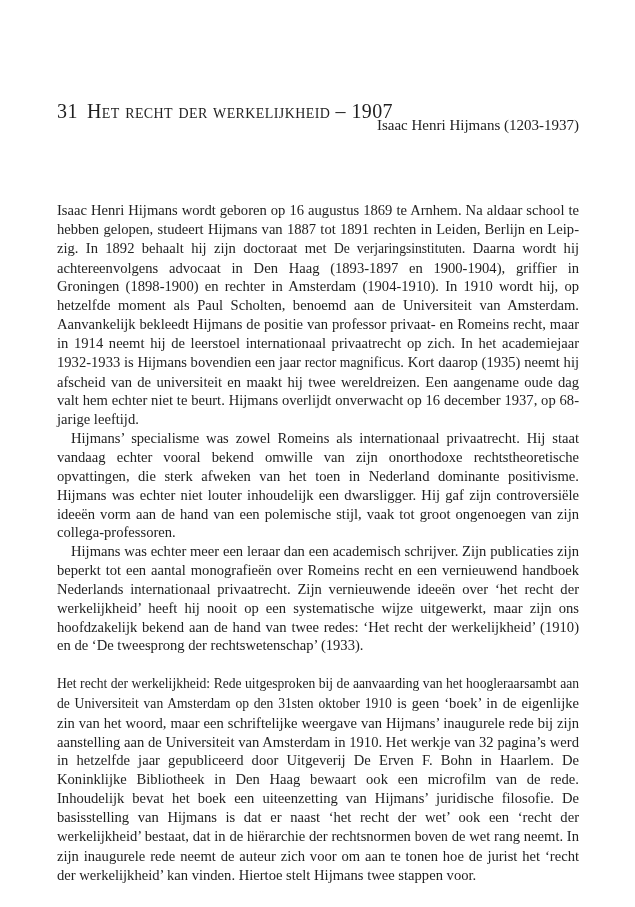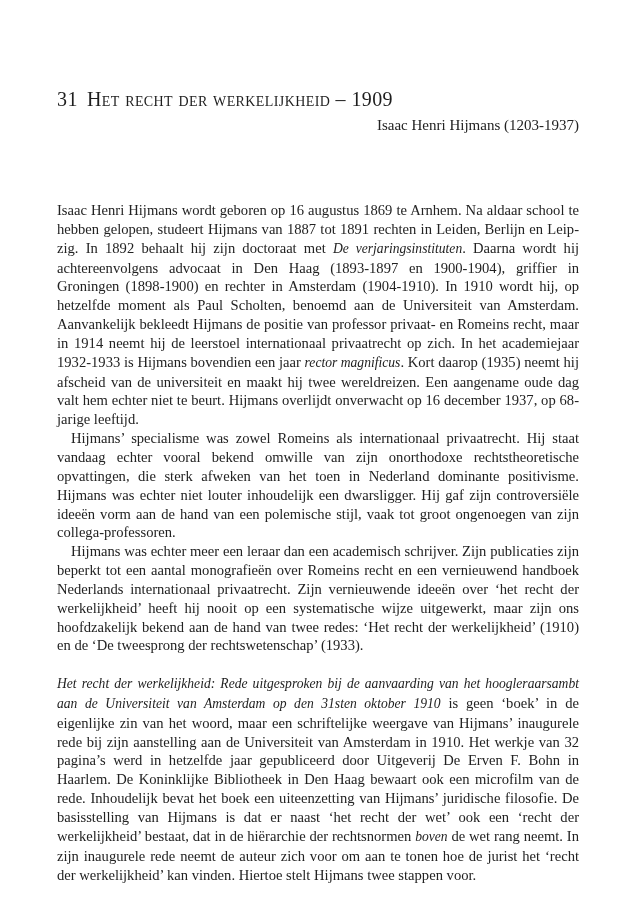--- a/index.html
+++ b/index.html
@@ -1,36 +1,36 @@
 <!DOCTYPE html>
 <html><head>
 <meta charset="utf-8">
 <style>
   html, body { margin: 0; padding: 0; background: #ffffff; }
   body { width: 635px; height: 907px; position: relative; overflow: hidden;
          font-family: "Liberation Serif", "DejaVu Serif", serif; color: #222222; }
   .page { position: absolute; left: 57px; top: 0; width: 522px; }
   .chapter-heading { position: absolute; top: 88px; left: 0; font-size: 20px;
          letter-spacing: 0.4px; white-space: nowrap; color: #1e1e1e; }
-  .chapter-number { display: inline-block; width: 30px; }
+  .chapter-number { display: inline-block; width: 30px; margin-top: 12px; }
   .chapter-title { font-variant: small-caps; }
   .chapter-author { position: absolute; top: 117px; right: 0; font-size: 15px; white-space: nowrap; }
   .body-text { position: absolute; top: 201px; left: 0; width: 522px; font-size: 14.6px;
          line-height: 18.85px; text-align: justify; hyphens: manual; }
   .body-text p { margin: 0; }
   .body-text p.indent { text-indent: 14px; font-family: Liberation Serif, serif; }
   .body-text p.section-start { margin-top: 18.85px; }
-  .it { font-style: italic; font-size: 13.6px; }
+  .it { font-size: 13.6px; }
 </style>
 </head>
 <body>
 
 <div class="page">
   <div class="chapter-heading">
-    <span class="chapter-number">31</span><span class="chapter-title">Het recht der werkelijkheid – 1909</span>
+    <span class="chapter-number">31</span><span class="chapter-title">Het recht der werkelijkheid – 1907</span>
   </div>
   <div class="chapter-author">Isaac Henri Hijmans (1203-1937)</div>
 
   <div class="body-text">
     <p>
       <span>Isaac Henri Hijmans wordt geboren op 16 augustus 1869 te Arnhem. Na aldaar school te hebben gelopen, studeert Hijmans van 1887 tot 1891 rechten in Leiden, Berlijn en Leip­zig. In 1892 behaalt hij zijn doctoraat met </span><span class="it">De verjaringsinstituten</span><span>. Daarna wordt hij achter­eenvolgens advocaat in Den Haag (1893-1897 en 1900-1904), griffier in Groningen (1898-1900) en rechter in Amsterdam (1904-1910). In 1910 wordt hij, op hetzelfde moment als Paul Scholten, benoemd aan de Universiteit van Amsterdam. Aanvankelijk bekleedt Hij­mans de positie van professor privaat- en Romeins recht, maar in 1914 neemt hij de leer­stoel internationaal privaatrecht op zich. In het academiejaar 1932-1933 is Hijmans bo­vendien een jaar </span><span class="it">rector magnificus</span><span>. Kort daarop (1935) neemt hij afscheid van de universiteit en maakt hij twee wereldreizen. Een aangename oude dag valt hem echter niet te beurt. Hijmans overlijdt onverwacht op 16 december 1937, op 68-jarige leeftijd.</span>
     </p>
     <p class="indent">
       <span>Hijmans’ specialisme was zowel Romeins als internationaal privaatrecht. Hij staat van­daag echter vooral bekend omwille van zijn onorthodoxe rechtstheoretische opvattingen, die sterk afweken van het toen in Nederland dominante positivisme. Hijmans was ech­ter niet louter inhoudelijk een dwarsligger. Hij gaf zijn controversiële ideeën vorm aan de hand van een polemische stijl, vaak tot groot ongenoegen van zijn collega-professoren.</span>
     </p>

